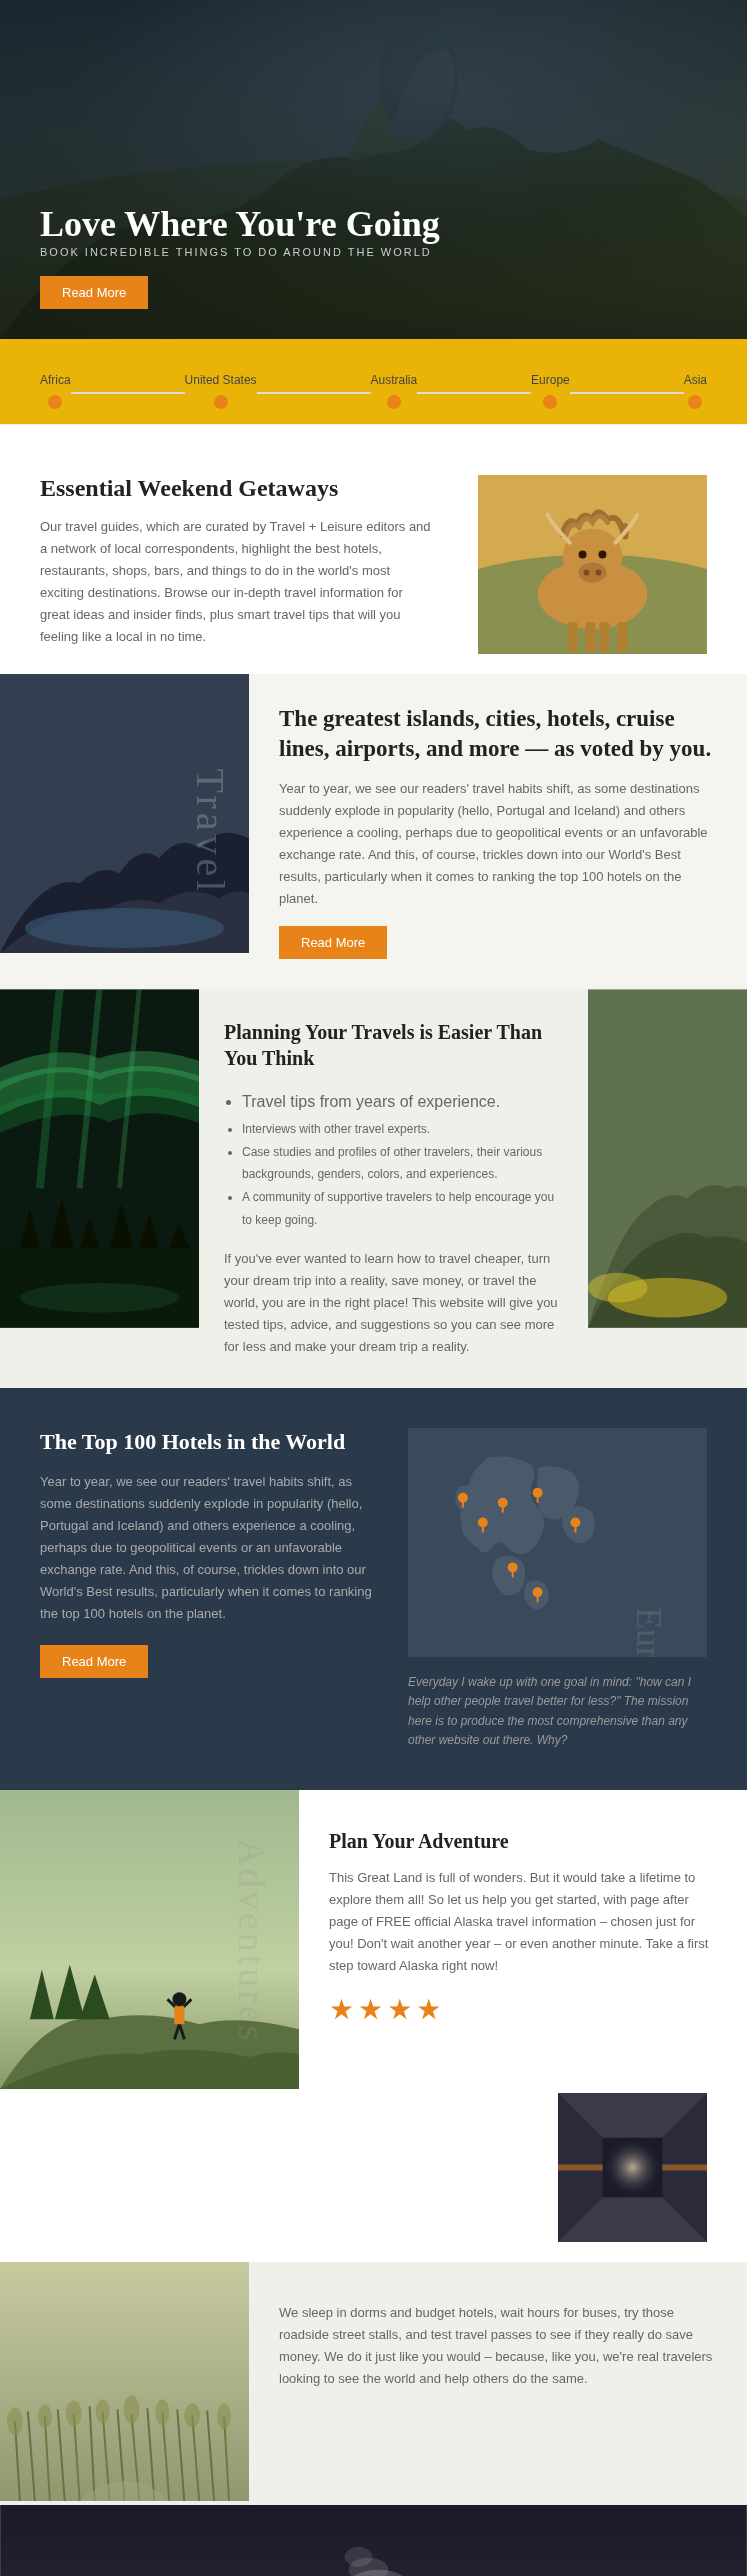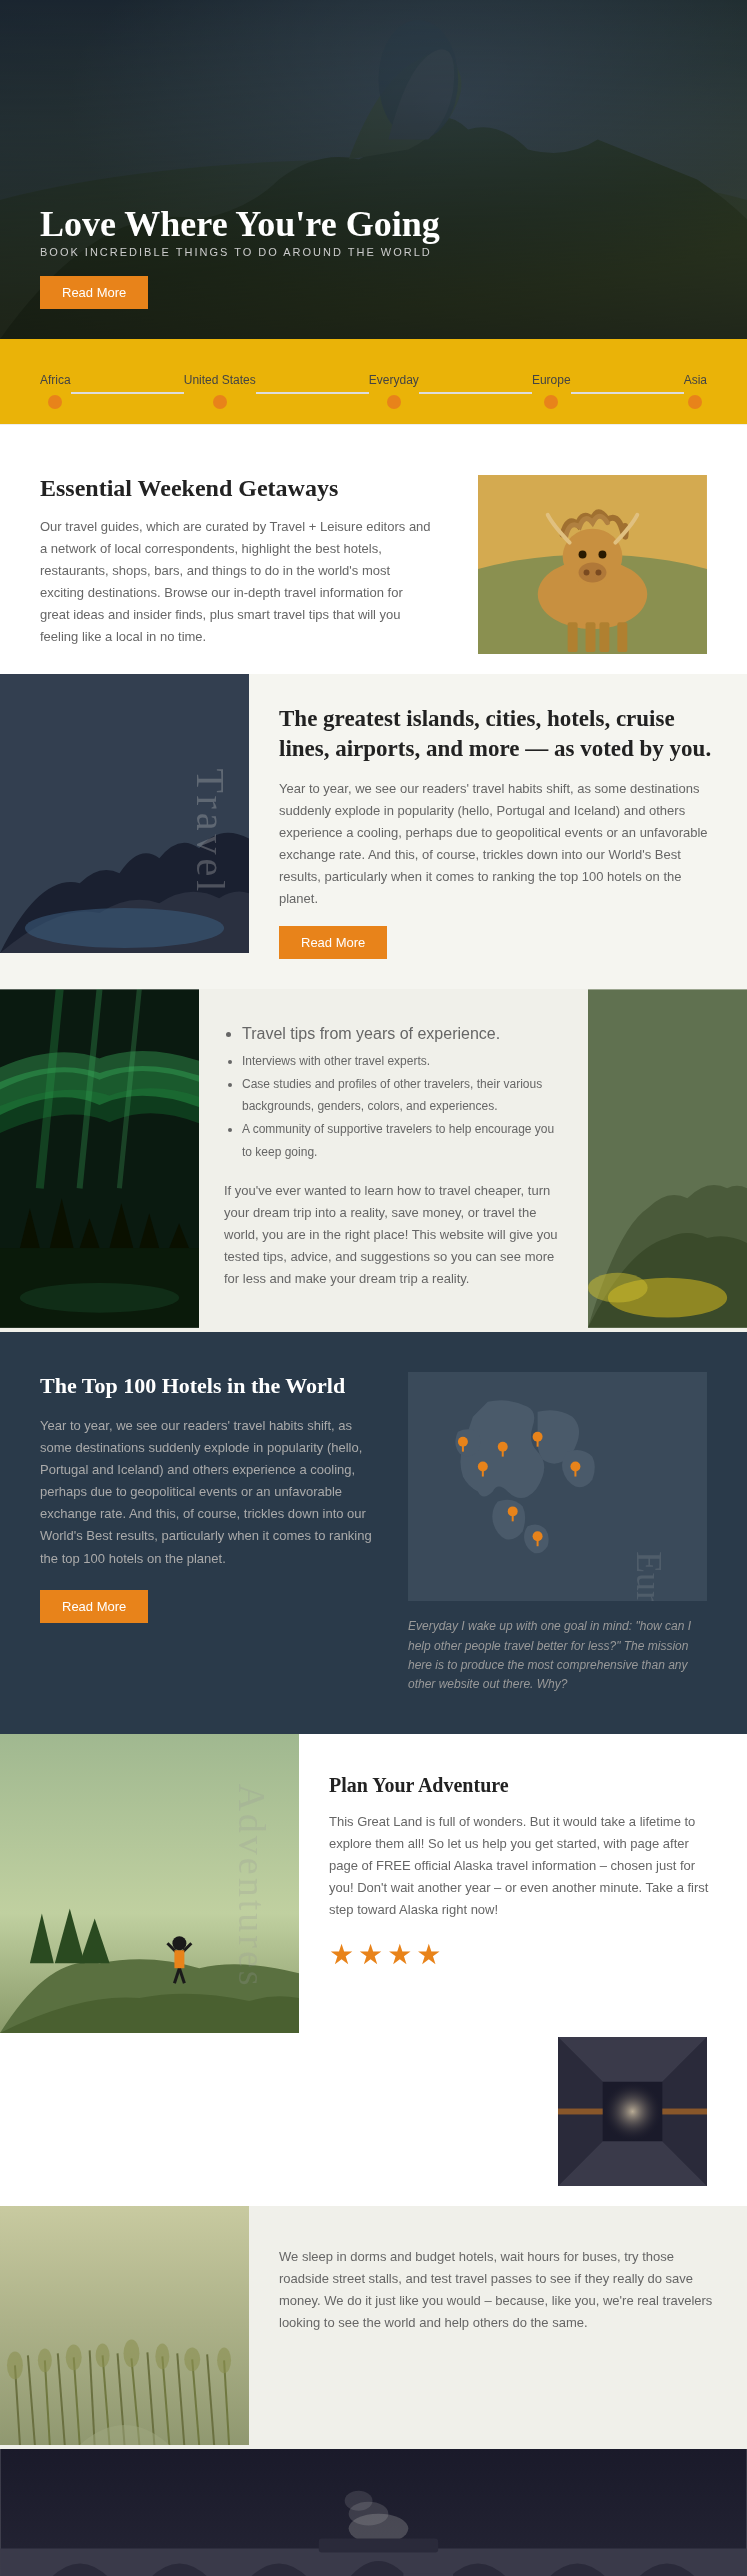--- a/index.html
+++ b/index.html
@@ -79,21 +79,21 @@
     </div>
     <div style="flex:1;height:2px;background:#ddd;margin-bottom:-3px;"></div>
 
     <div style="display:flex;flex-direction:column;align-items:center;position:relative;">
       <span style="font-size:12px;color:#444;font-family:Arial,sans-serif;margin-bottom:8px;white-space:nowrap;">United States</span>
       <div style="width:14px;height:14px;border-radius:50%;background:#e8831a;"></div>
     </div>
     <div style="flex:1;height:2px;background:#ddd;margin-bottom:-3px;"></div>
 
     <div style="display:flex;flex-direction:column;align-items:center;position:relative;">
-      <span style="font-size:12px;color:#444;font-family:Arial,sans-serif;margin-bottom:8px;white-space:nowrap;">Everyday</span>
+      <span style="font-size:12px;color:#444;font-family:Arial,sans-serif;margin-bottom:8px;white-space:nowrap;">Australia</span>
       <div style="width:14px;height:14px;border-radius:50%;background:#e8831a;"></div>
     </div>
     <div style="flex:1;height:2px;background:#ddd;margin-bottom:-3px;"></div>
 
     <div style="display:flex;flex-direction:column;align-items:center;position:relative;">
       <span style="font-size:12px;color:#444;font-family:Arial,sans-serif;margin-bottom:8px;white-space:nowrap;">Europe</span>
       <div style="width:14px;height:14px;border-radius:50%;background:#e8831a;"></div>
     </div>
     <div style="flex:1;height:2px;background:#ddd;margin-bottom:-3px;"></div>
 
@@ -189,20 +189,21 @@
         <polygon points="80,260 90,230 100,260" fill="#0a1000"></polygon>
         <polygon points="110,260 122,215 134,260" fill="#0a1000"></polygon>
         <polygon points="140,260 150,225 160,260" fill="#0a1000"></polygon>
         <polygon points="170,260 180,235 190,260" fill="#0a1000"></polygon>
 
         <ellipse cx="100" cy="310" rx="80" ry="15" fill="#1a4a2a" opacity="0.4"></ellipse>
       </svg>
     </div>
   </div>
   <div style="flex:1;padding:30px 25px;">
+    <h3 style="font-size:20px;color:#222;margin-bottom:16px;font-family:Georgia,serif;line-height:1.3;">Planning Your Travels is Easier Than You Think</h3>
     <ul style="list-style:disc;padding-left:18px;margin-bottom:16px;">
       <li style="font-size:16px;color:#666;line-height:1.9;font-family:Arial,sans-serif;">Travel tips from years of experience.</li>
       <li style="font-size:12px;color:#666;line-height:1.9;font-family:Arial,sans-serif;">Interviews with other travel experts.</li>
       <li style="font-size:12px;color:#666;line-height:1.9;font-family:Arial,sans-serif;">Case studies and profiles of other travelers, their various backgrounds, genders, colors, and experiences.</li>
       <li style="font-size:12px;color:#666;line-height:1.9;font-family:Arial,sans-serif;">A community of supportive travelers to help encourage you to keep going.</li>
     </ul>
     <p style="font-size:13px;color:#666;line-height:1.7;font-family:Arial,sans-serif;">If you've ever wanted to learn how to travel cheaper, turn your dream trip into a reality, save money, or travel the world, you are in the right place! This website will give you tested tips, advice, and suggestions so you can see more for less and make your dream trip a reality.</p>
   </div>
 
   <div style="width:159px;overflow:hidden;">

